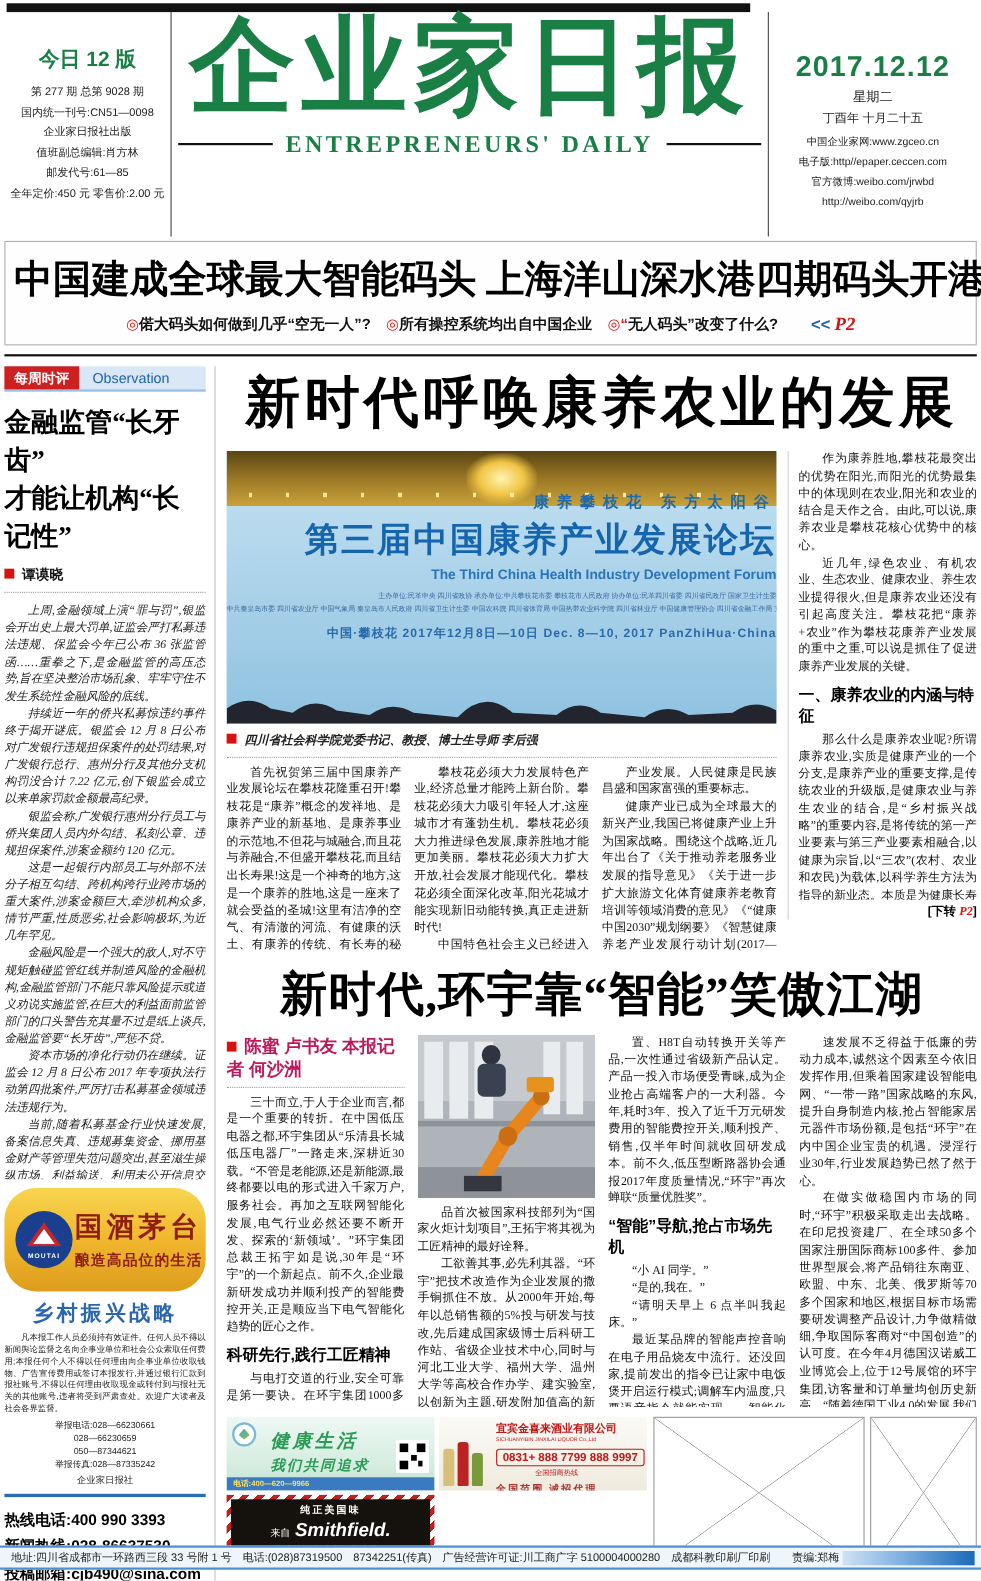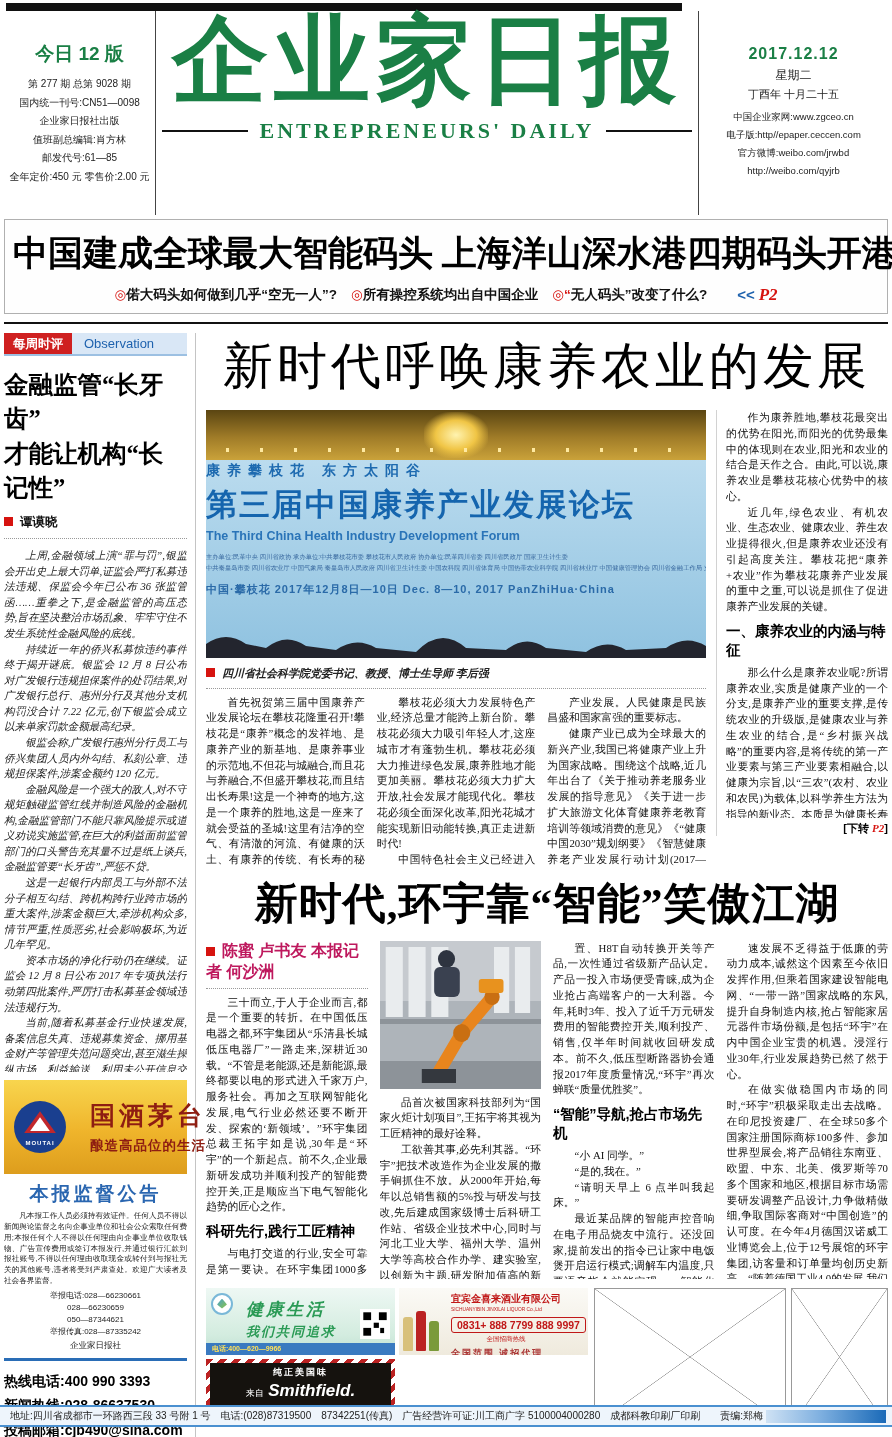--- a/index.html
+++ b/index.html
@@ -17,21 +17,21 @@
   .mast-left{width:152px;border-right:1px solid #444;padding-top:30px;text-align:center;}
   .edition{color:var(--green);font-size:19px;font-weight:bold;margin-bottom:8px;}
   .mast-left .para{font-size:10px;line-height:1.85;color:#222;text-indent:0;font-style:normal;font-family:var(--sans);}
   .mast-center{flex:1;text-align:center;padding:0 6px;}
   .slogan{color:var(--red);font-size:17px;font-weight:bold;letter-spacing:42px;margin:26px 0 4px 42px;white-space:nowrap;}
   .paper-title{color:var(--green);font-family:var(--serif);font-weight:900;font-size:96px;line-height:1.05;letter-spacing:6px;white-space:nowrap;}
   .mast-sub{display:flex;align-items:center;gap:12px;margin-top:6px;}
   .mast-sub::before,.mast-sub::after{content:"";flex:1;height:2px;background:#111;}
   .mast-sub span{color:var(--green);font-family:var(--serif);font-weight:bold;font-size:22px;letter-spacing:3px;white-space:nowrap;}
   .mast-right{width:190px;border-left:1px solid #444;padding-top:34px;text-align:center;}
-  .mast-date{color:var(--green);font-size:16px;font-weight:bold;letter-spacing:1px;}
+  .mast-date{color:var(--green);font-size:26px;font-weight:bold;letter-spacing:1px;}
   .mast-week{font-size:12px;margin-top:4px;color:#222;}
   .mast-lunar{font-size:11px;margin-top:3px;color:#222;}
   .mast-right .links{margin-top:6px;}
   .mast-right .para{font-size:9.5px;line-height:1.9;color:#222;text-indent:0;font-style:normal;font-family:var(--sans);}
 
   
   .banner{border:1px solid #b0b0b0;margin-top:4px;padding:10px 8px 8px;text-align:center;background:#fefefe;}
   .banner-headline{font-family:var(--serif);font-weight:900;font-size:35px;color:#000;letter-spacing:0px;white-space:nowrap;}
   .banner-sub{display:flex;justify-content:center;align-items:center;gap:14px;margin-top:8px;font-size:13.5px;font-weight:bold;color:#111;}
   .banner-sub .bullet{white-space:nowrap;}
@@ -46,47 +46,47 @@
   .sidebar{width:192px;border-right:1px solid #c4c4c4;padding-right:8px;flex-shrink:0;}
   .tabbar{display:flex;align-items:stretch;background:#d9e7f6;border-bottom:2px solid #9cc0e2;height:23px;}
   .tab-cn{background:#cf2020;color:#fff;font-size:12.5px;font-weight:bold;padding:3px 9px;white-space:nowrap;}
   .tab-en{color:var(--blue);font-size:13px;padding:3px 12px;}
   .sb-headline{font-family:var(--serif);font-weight:900;font-size:24.5px;line-height:1.4;margin:12px 0 9px;color:#000;}
   .authorline{font-size:12.5px;font-weight:bold;color:#111;border-bottom:1px dotted #999;padding-bottom:7px;}
   .redsq{display:inline-block;width:9px;height:9px;background:var(--red);margin-right:7px;}
   .sb-body{margin-top:9px;max-height:524px;overflow:hidden;}
   .sb-body .para{font-family:var(--serif);font-style:italic;font-size:10.6px;line-height:1.47;text-indent:2em;color:#1a1a1a;text-align:justify;}
 
-  .moutai{margin-top:8px;height:94px;background:linear-gradient(180deg,#f8d54e,#efb42b 55%,#dd9d1d);display:flex;align-items:center;padding:0 10px;gap:24px;}
+  .moutai{margin-top:8px;height:94px;background:linear-gradient(180deg,#f8d54e,#efb42b 55%,#dd9d1d);display:flex;align-items:center;padding:0 10px;gap:2px;border-radius:29px;}
   .moutai-logo{width:52px;height:52px;border-radius:50%;background:#1a3f8f;position:relative;flex-shrink:0;display:flex;align-items:flex-end;justify-content:center;}
   .moutai-logo::before{content:"";position:absolute;top:10px;left:10px;width:32px;height:22px;background:#c1272d;clip-path:polygon(0 100%,50% 0,100% 100%);}
   .moutai-logo::after{content:"";position:absolute;top:16px;left:16px;width:20px;height:14px;background:#fff;clip-path:polygon(0 100%,50% 0,100% 100%);}
   .moutai-logo b{color:#fff;font-size:6px;margin-bottom:7px;letter-spacing:1px;}
   .moutai-title{color:var(--dred);font-family:var(--serif);font-weight:900;font-size:25px;letter-spacing:4px;white-space:nowrap;}
   .moutai-sub{color:var(--dred);font-weight:bold;font-size:13.5px;margin-top:5px;letter-spacing:1px;white-space:nowrap;}
 
   .notice{margin-top:7px;border-bottom:3px solid #2a6db6;padding-bottom:6px;}
   .notice-title{color:#2a66b0;font-weight:900;font-size:19px;letter-spacing:3px;text-align:center;white-space:nowrap;}
   .notice-body{font-size:7.6px;line-height:1.42;color:#222;text-align:justify;margin-top:4px;text-indent:2em;}
   .notice-phones{font-size:8px;color:#222;text-align:center;line-height:1.5;margin-top:3px;}
   .notice-sign{font-size:8.5px;text-align:center;margin-top:2px;color:#222;}
 
   .hotlines{margin-top:8px;}
   .hotlines .para{font-size:14px;font-weight:bold;line-height:1.75;color:#000;text-indent:0;font-style:normal;font-family:var(--sans);white-space:nowrap;}
 
   
   .main{flex:1;min-width:0;}
-  .a1-headline{font-family:var(--serif);font-weight:400;font-size:50px;letter-spacing:4px;text-align:center;white-space:nowrap;color:#000;}
+  .a1-headline{font-family:var(--serif);font-weight:700;font-size:50px;letter-spacing:4px;text-align:center;white-space:nowrap;color:#000;}
   .a1-body{display:flex;gap:10px;margin-top:10px;}
   .a1-left{width:500px;flex-shrink:0;}
   .photo1{height:248px;position:relative;overflow:hidden;background:linear-gradient(180deg,#c6e2f2,#8fc2e0);}
   .ceiling{position:absolute;top:0;left:0;right:0;height:50px;background:linear-gradient(180deg,#5a4512,#a07c28 55%,#caa23a);}
   .chandelier{position:absolute;top:2px;left:50%;transform:translateX(-50%);width:64px;height:46px;background:radial-gradient(ellipse at center,#fff3b0 0%,#f0c545 45%,rgba(240,197,69,0) 75%);}
   .ceil-lights{position:absolute;top:38px;left:4%;right:4%;height:4px;background:repeating-linear-gradient(90deg,#ffe9a0 0 3px,transparent 3px 34px);}
-  .photo1-text{position:absolute;top:52px;left:0;right:0;text-align:left;}
+  .photo1-text{position:absolute;top:38px;left:0;right:0;text-align:right;}
   .p1-tag{color:#1d6ab0;font-weight:900;font-size:14px;letter-spacing:7px;}
   .p1-title{color:#1565ae;font-family:var(--serif);font-weight:900;font-size:31px;letter-spacing:2px;margin-top:4px;white-space:nowrap;}
   .p1-en{color:#2a74b8;font-size:12.5px;font-weight:bold;margin-top:3px;white-space:nowrap;}
   .p1-orgs{margin-top:9px;}
   .p1-orgs .para{color:#39699f;font-size:6.3px;line-height:1.7;text-indent:0;font-style:normal;white-space:nowrap;font-family:var(--sans);}
   .p1-footer{color:#2a6aa8;font-size:11px;font-weight:bold;margin-top:9px;letter-spacing:1px;}
   .crowd{position:absolute;bottom:0;left:0;width:100%;height:36px;}
   .a1-caption{margin-top:7px;font-family:var(--serif);font-style:italic;font-weight:bold;font-size:11px;color:#222;border-bottom:1px dotted #999;padding-bottom:5px;line-height:1.6;}
   .a1-cols{display:flex;gap:12px;margin-top:6px;height:172px;overflow:hidden;}
   .a1-cols .col{flex:1;min-width:0;}
@@ -210,38 +210,38 @@
       </div>
       <div class="sb-headline">
         <div>金融监管“长牙齿”</div>
         <div>才能让机构“长记性”</div>
       </div>
       <div class="authorline"><span class="redsq"></span><span>谭谟晓</span></div>
       <div class="sb-body">
           <p class="para">上周,金融领域上演“罪与罚”,银监会开出史上最大罚单,证监会严打私募违法违规、保监会今年已公布 36 张监管函……重拳之下,是金融监管的高压态势,旨在坚决整治市场乱象、牢牢守住不发生系统性金融风险的底线。</p>
           <p class="para">持续近一年的侨兴私募惊违约事件终于揭开谜底。银监会 12 月 8 日公布对广发银行违规担保案件的处罚结果,对广发银行总行、惠州分行及其他分支机构罚没合计 7.22 亿元,创下银监会成立以来单家罚款金额最高纪录。</p>
           <p class="para">银监会称,广发银行惠州分行员工与侨兴集团人员内外勾结、私刻公章、违规担保案件,涉案金额约 120 亿元。</p>
+          <p class="para">这是一起银行内部员工与外部不法分子相互勾结、跨机构跨行业跨市场的重大案件,涉案金额巨大,牵涉机构众多,情节严重,性质恶劣,社会影响极坏,为近几年罕见。</p>
           <p class="para">金融风险是一个强大的敌人,对不守规矩触碰监管红线并制造风险的金融机构,金融监管部门不能只靠风险提示或道义劝说实施监管,在巨大的利益面前监管部门的口头警告充其量不过是纸上谈兵,金融监管要“长牙齿”,严惩不贷。</p>
-          <p class="para">这是一起银行内部员工与外部不法分子相互勾结、跨机构跨行业跨市场的重大案件,涉案金额巨大,牵涉机构众多,情节严重,性质恶劣,社会影响极坏,为近几年罕见。</p>
           <p class="para">资本市场的净化行动仍在继续。证监会 12 月 8 日公布 2017 年专项执法行动第四批案件,严厉打击私募基金领域违法违规行为。</p>
           <p class="para">当前,随着私募基金行业快速发展,备案信息失真、违规募集资金、挪用基金财产等管理失范问题突出,甚至滋生操纵市场、利益输送、利用未公开信息交易等违法行为,扰乱市场秩序,损害投资者合法权益。</p>
         </div>
 
       <div class="moutai">
         <div class="moutai-logo">
             <b>MOUTAI</b>
           </div>
         <div>
           <div class="moutai-title">国酒茅台</div>
           <div class="moutai-sub">酿造高品位的生活</div>
         </div>
       </div>
 
       <div class="notice">
-        <div class="notice-title">本报监督公告</div>
+        <div class="notice-title">乡村振兴战略</div>
         <div class="notice-body">凡本报工作人员必须持有效证件。任何人员不得以新闻舆论监督之名向企事业单位和社会公众索取任何费用;本报任何个人不得以任何理由向企事业单位收取钱物、广告宣传费用或签订本报发行,并通过银行汇款到报社账号,不得以任何理由收取现金或转付到与报社无关的其他账号,违者将受到严肃查处。欢迎广大读者及社会各界监督。</div>
         <div class="notice-phones">
             <div class="phone-line">举报电话:028—66230661</div>
             <div class="phone-line">028—66230659</div>
             <div class="phone-line">050—87344621</div>
             <div class="phone-line">举报传真:028—87335242</div>
           </div>
         <div class="notice-sign">企业家日报社</div>
       </div>
 

